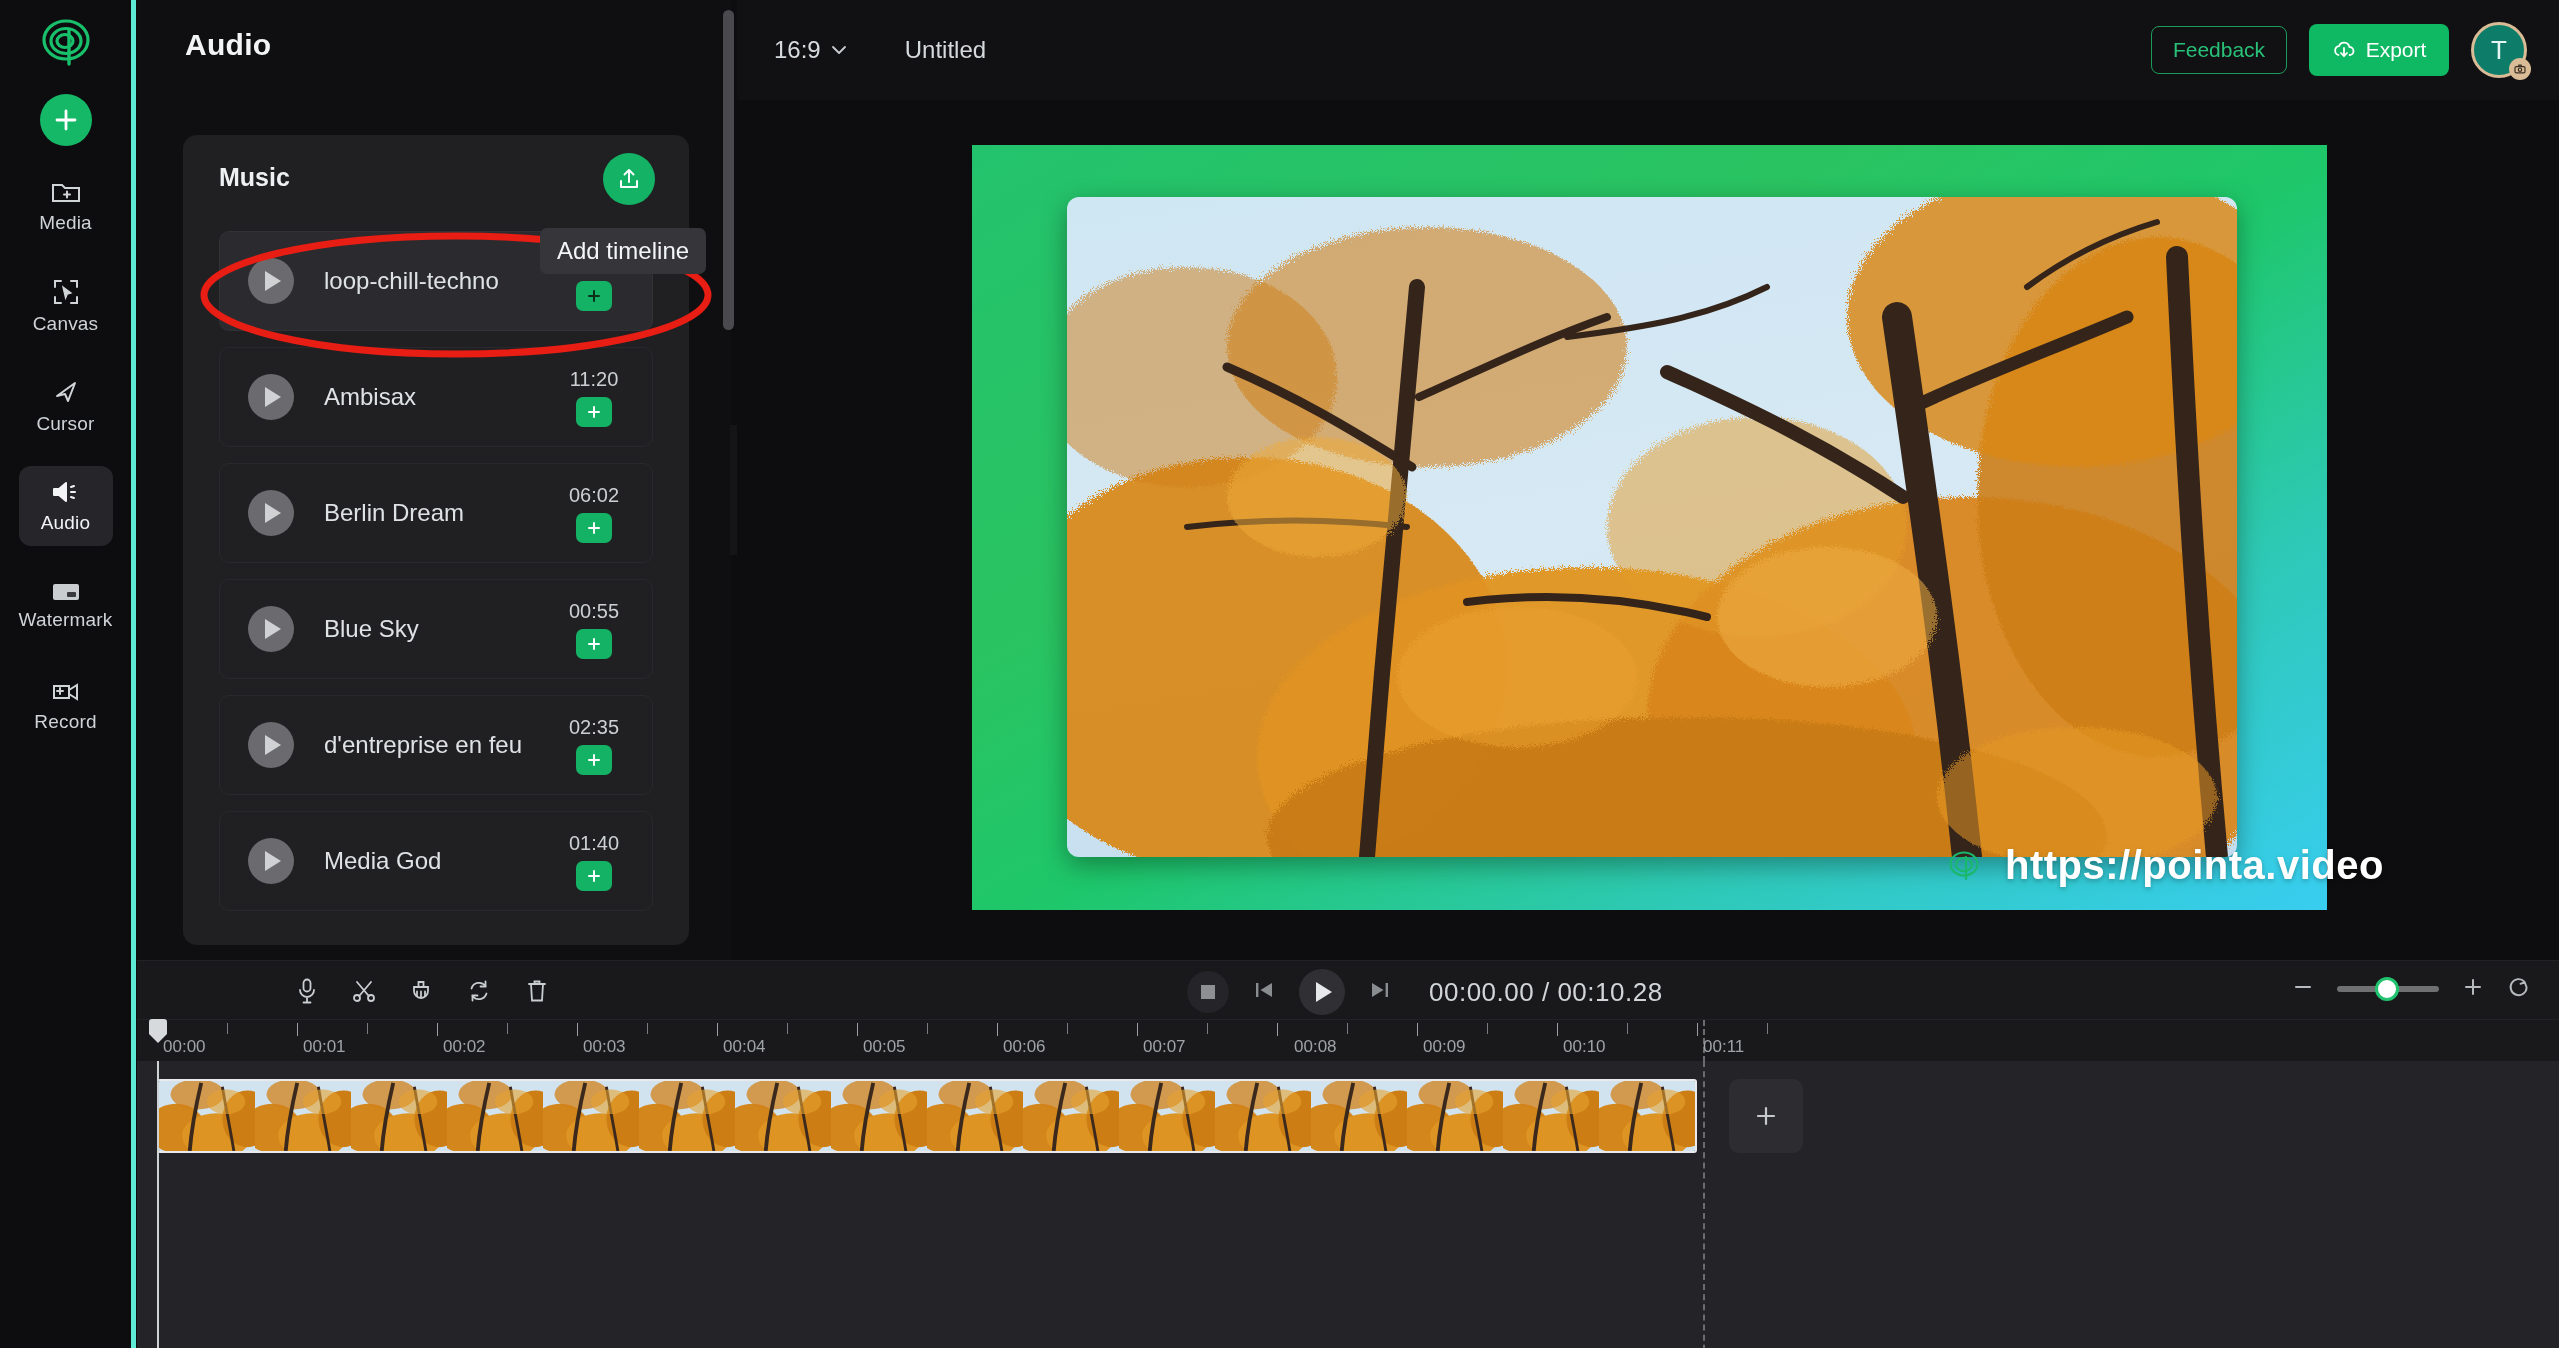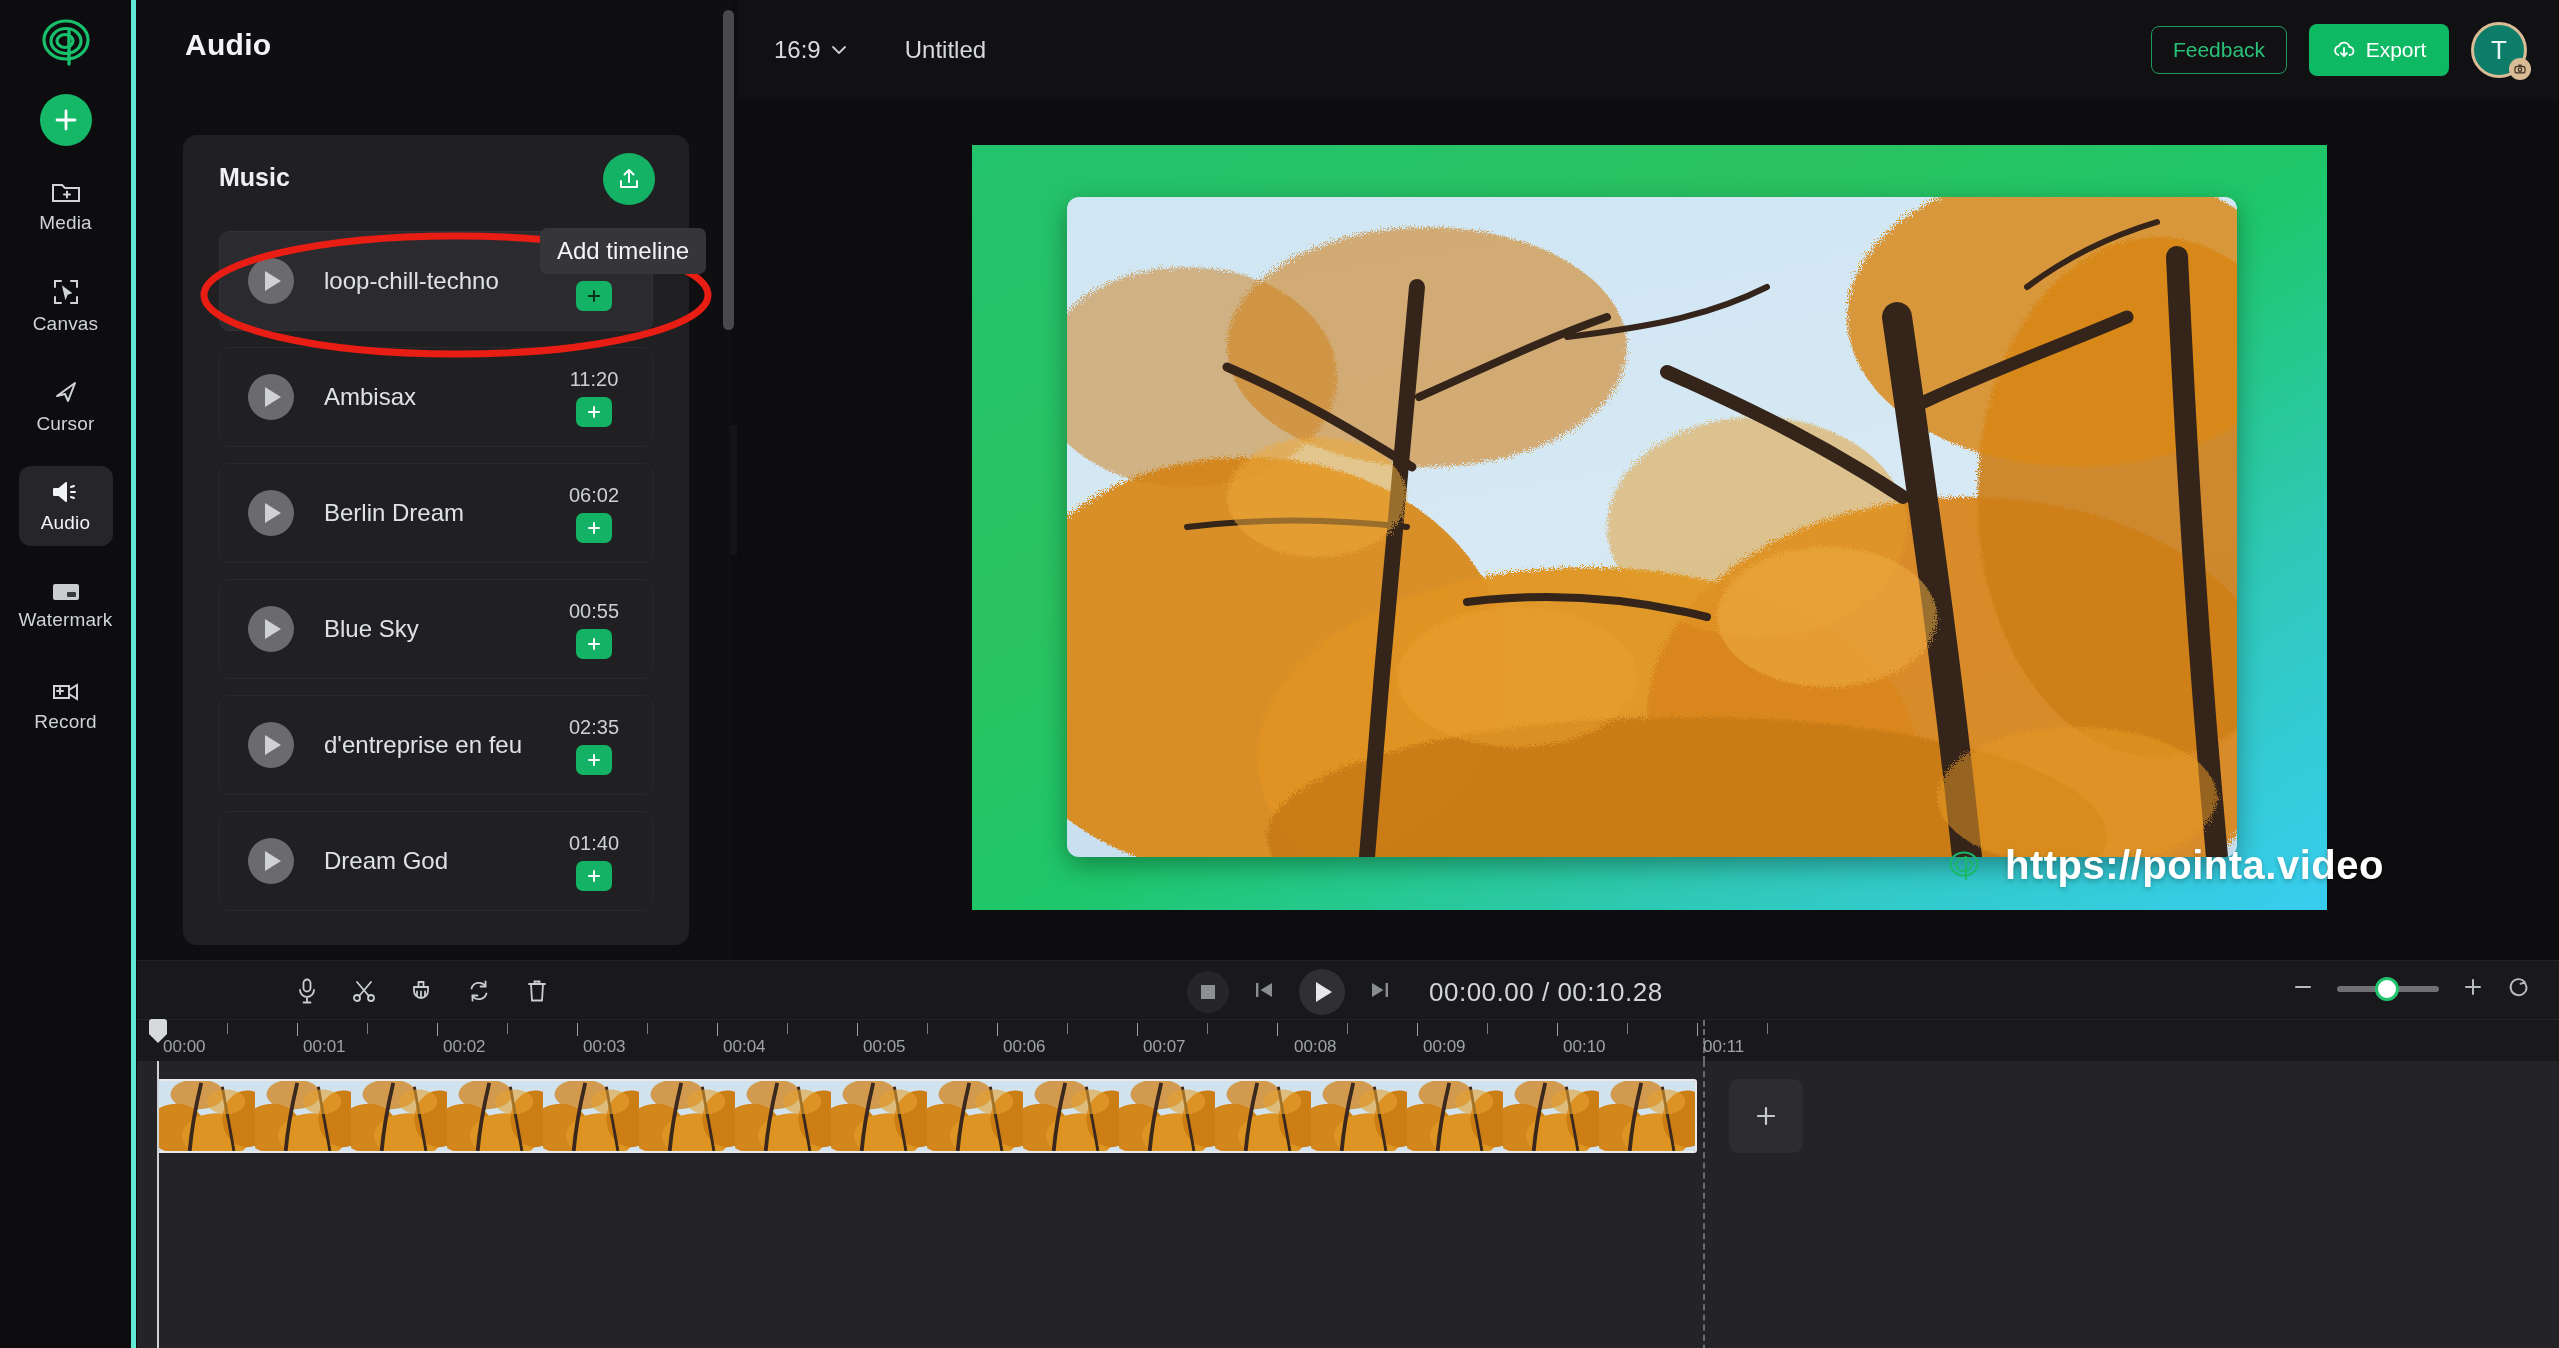--- a/index.html
+++ b/index.html
@@ -415,21 +415,21 @@
                   <path d="M8 3 V13 M3 8 H13" stroke="#ffffff" stroke-width="2" stroke-linecap="round"></path>
                 </svg>
             </div>
           </div>
         </div>
 
         <div class="track">
           <div class="play-circle">
               <div class="tri"></div>
             </div>
-          <div class="track-name">Dream God</div>
+          <div class="track-name">Media God</div>
           <div class="track-right">
             <div class="track-dur">01:40</div>
             <div class="track-add">
               <svg width="16" height="16" viewBox="0 0 16 16">
                   <path d="M8 3 V13 M3 8 H13" stroke="#ffffff" stroke-width="2" stroke-linecap="round"></path>
                 </svg>
             </div>
           </div>
         </div>
 

